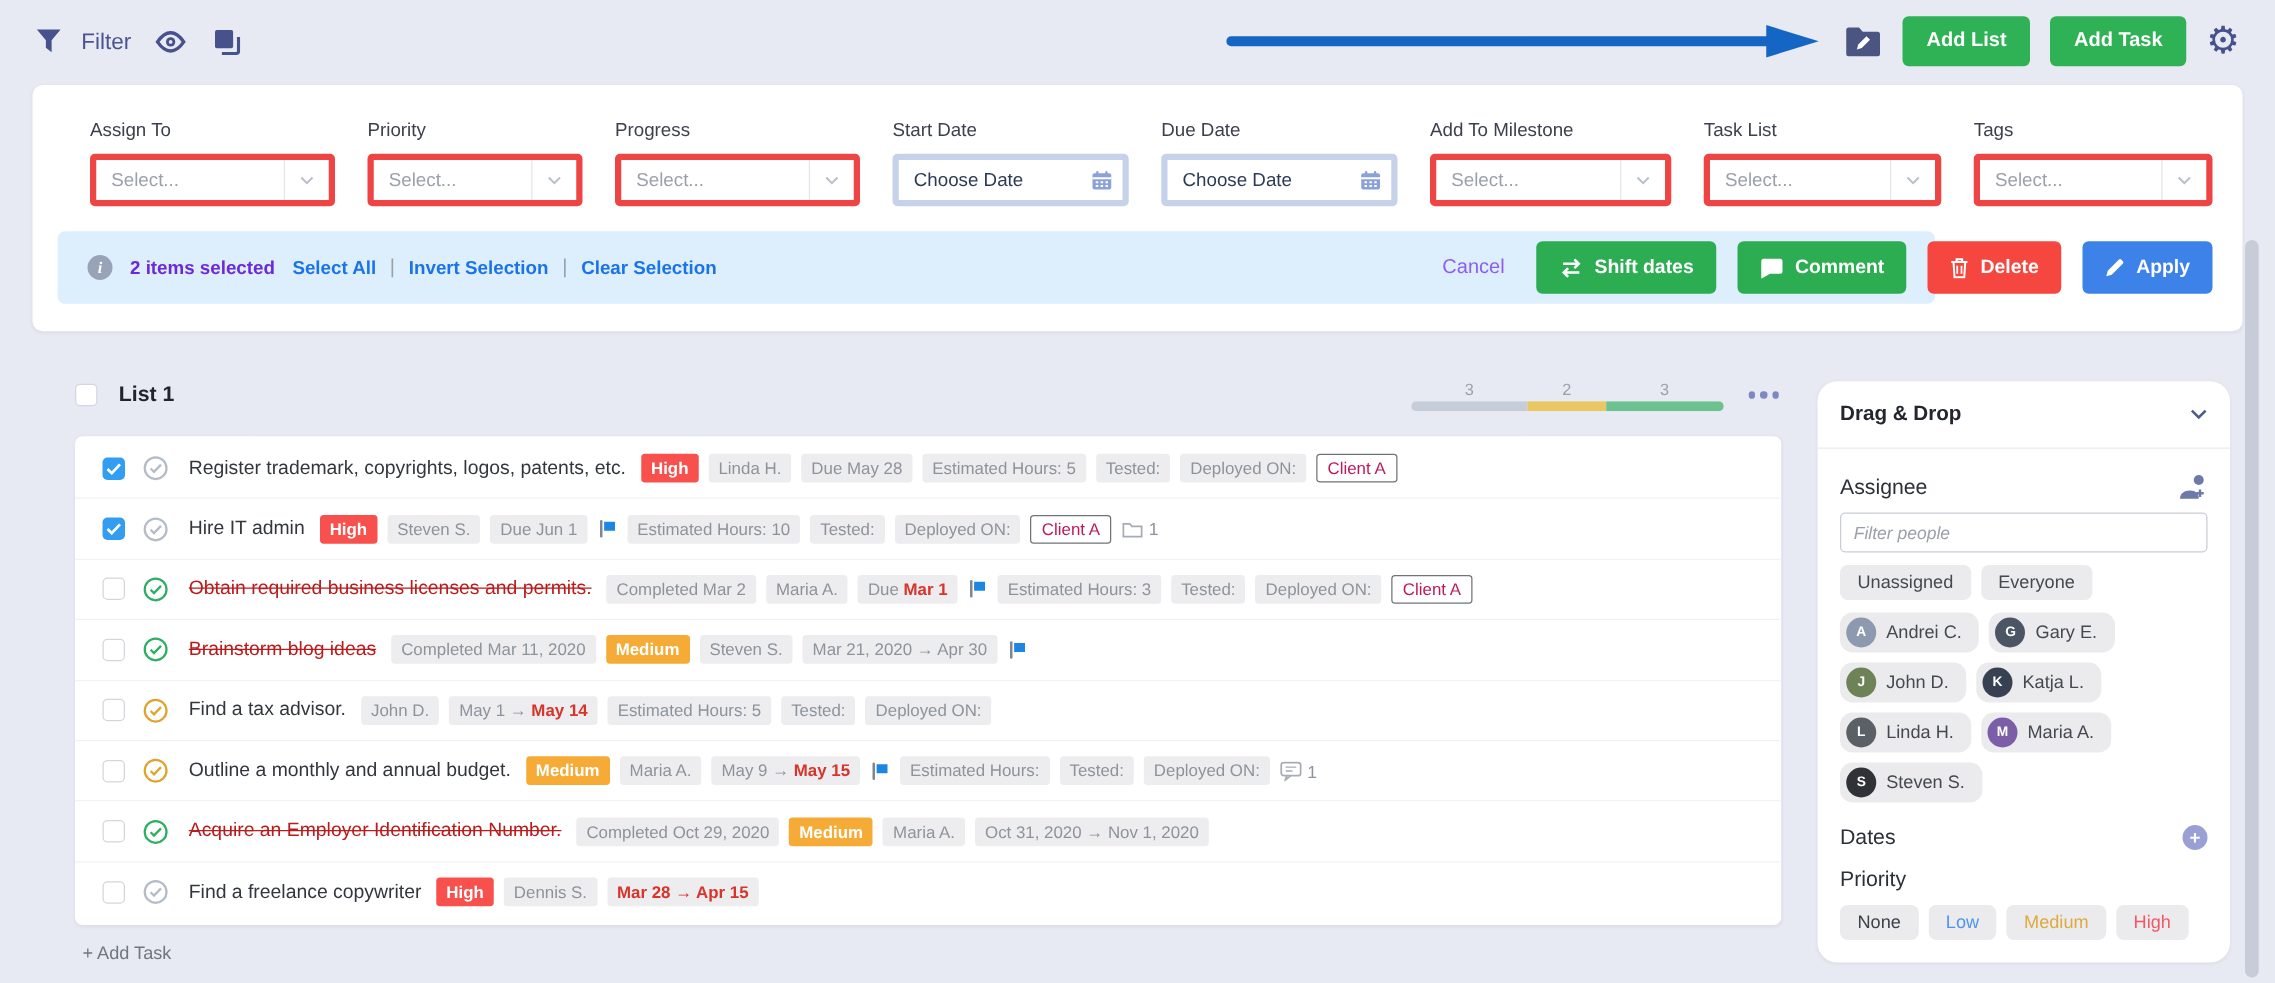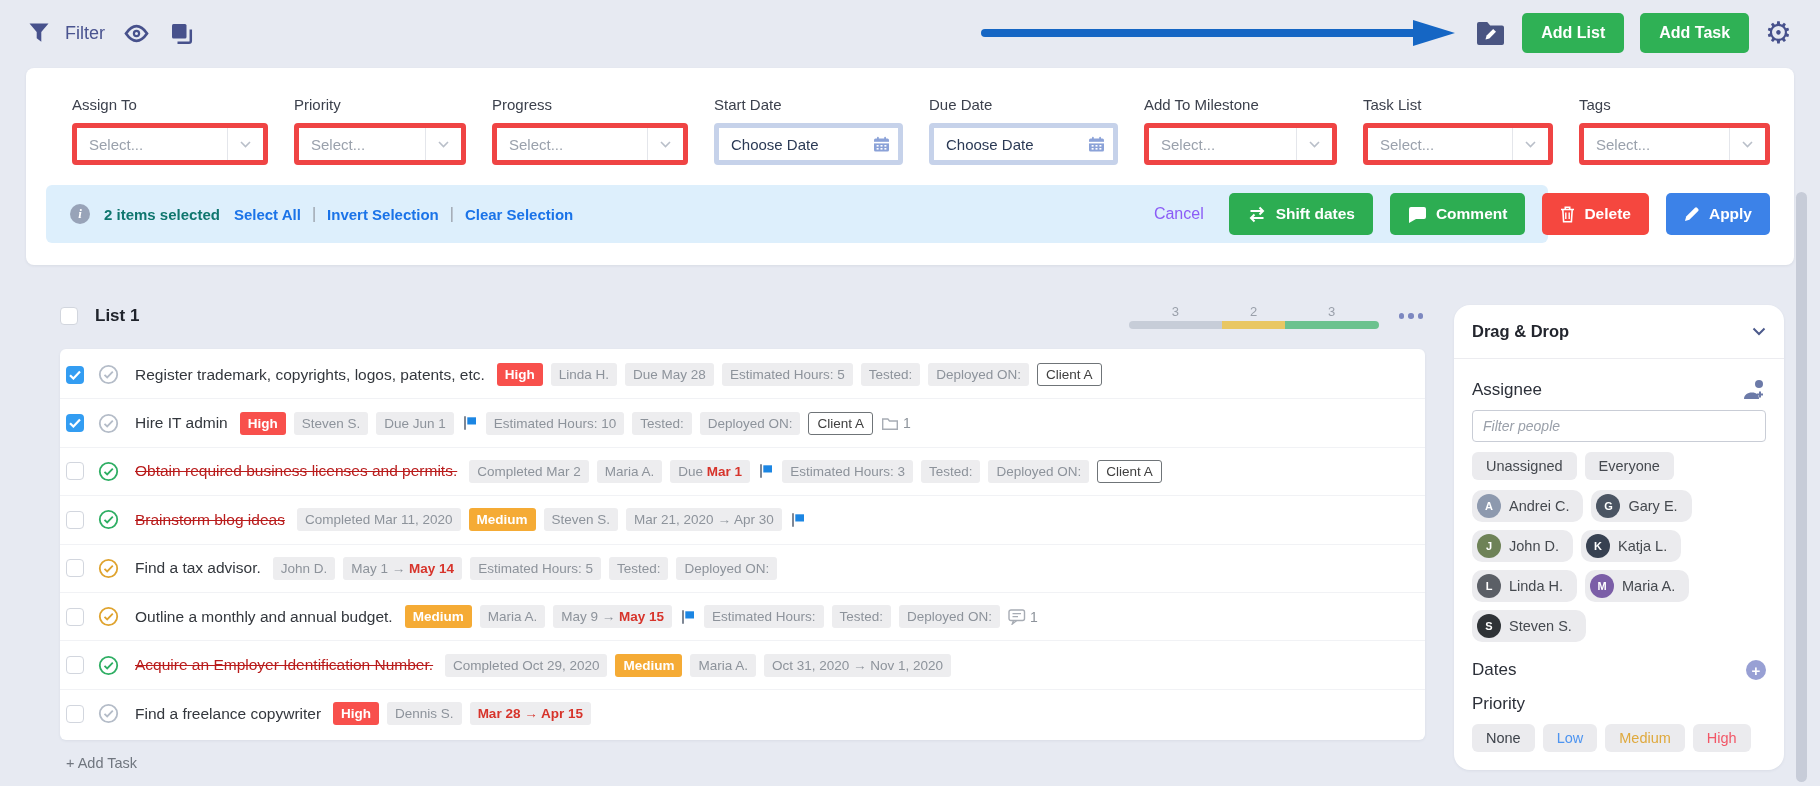--- a/index.html
+++ b/index.html
@@ -37,21 +37,21 @@
   .fcontrol.date .cal { width:34px; display:flex; align-items:center; justify-content:center; }
 
   
   .selection-row { position:relative; margin-top:20px; height:58px; }
   .selection-bar { position:absolute; left:0; top:0; height:58px; width:1502px;
                    background:#ddeffc; border-radius:6px; display:flex; align-items:center;
                    padding-left:24px; gap:14px; }
   .info-icon { width:20px; height:20px; border-radius:50%; background:#98a3b8; color:#fff;
                font-size:13px; font-weight:700; font-family:"Liberation Serif", serif; font-style:italic;
                display:flex; align-items:center; justify-content:center; }
-  .sel-status { font-size:15px; font-weight:700; color:#0f766e; }
+  .sel-status { font-size:15px; font-weight:700; color:#6d28d9; }
   .sel-links { display:flex; align-items:center; }
   .sel-link { font-size:15px; font-weight:700; color:#1a73e8; cursor:pointer; }
   .sel-sep { color:#9aa0aa; margin:0 11px; font-weight:400; }
   .selection-actions { position:absolute; right:4px; top:8px; height:42px; display:flex; align-items:center; gap:17px; }
   .cancel-link { font-size:16px; color:#8b5cf6; cursor:pointer; margin-right:8px; }
   .action-btn { height:42px; border:none; border-radius:5px; color:#fff; font-size:15.5px; font-weight:700;
                 padding:0 18px; display:inline-flex; align-items:center; gap:9px; cursor:pointer;
                 font-family:"Liberation Sans", sans-serif; }
 
   
@@ -62,31 +62,31 @@
   .cbx.checked { border:none; background:#339df2; display:flex; align-items:center; justify-content:center; }
   .list-title { margin-left:17px; font-size:17px; font-weight:700; color:#20242c; }
   .progress-wrap { margin-left:auto; width:250px; display:flex; flex-direction:column; }
   .pnums { display:flex; }
   .pnums span { text-align:center; font-size:13px; color:#9aa0ab; }
   .pbar { display:flex; height:8px; border-radius:4px; overflow:hidden; margin-top:2px; cursor:pointer; }
   .dots-menu { margin-left:18px; display:flex; gap:4px; cursor:pointer; padding:4px 2px; }
   .dots-menu i { width:5.5px; height:5.5px; border-radius:50%; background:#7d88c0; }
 
   .task-card { margin-top:10px; background:#fff; border-radius:6px; box-shadow:0 1px 3px rgba(40,50,80,.07); padding:2px 0; }
-  .task-row { height:48.4px; display:flex; align-items:center; padding:0 6px;
+  .task-row { height:48.4px; display:flex; align-items:center; padding:0 22px;
               border-bottom:1px solid #f1f2f5; white-space:nowrap; overflow:hidden; }
   .task-row:last-child { border-bottom:none; }
   .status-ic { margin-left:14px; flex:none; display:flex; cursor:pointer; }
   .task-title { margin-left:16px; font-size:15.5px; color:#33373d; cursor:pointer; }
   .task-title.strike { color:#b91c1c; text-decoration:line-through; }
   .badges { display:flex; align-items:center; gap:8px; margin-left:12px; }
   .badge { font-size:13.5px; color:#8d939b; background:#ededef; padding:4px 8px; border-radius:3px; cursor:pointer; }
   .badge .red { color:#d7342b; font-weight:700; }
   .badge.priority { color:#fff; font-weight:700; }
-  .badge.client { background:#fff; border:1px solid #6f7478; color:#404040; padding:3px 8px; }
+  .badge.client { background:#fff; border:1px solid #6f7478; color:#be185d; padding:3px 8px; }
   .flag-ic { display:flex; cursor:pointer; }
   .counter { display:flex; align-items:center; gap:4px; color:#8d939b; font-size:14px; cursor:pointer; }
   .add-task { margin:15px 0 0 6px; font-size:14.5px; color:#70767f; cursor:pointer; }
 
   
   .side-col { width:330px; }
   .side-card { margin-top:12px; background:#fff; border-radius:16px; box-shadow:0 1px 3px rgba(40,50,80,.07); }
   .side-header { padding:17px 18px; display:flex; align-items:center; justify-content:space-between;
                  border-bottom:1px solid #ececf0; cursor:pointer; }
   .side-title { font-size:16.5px; font-weight:700; color:#23262e; }

